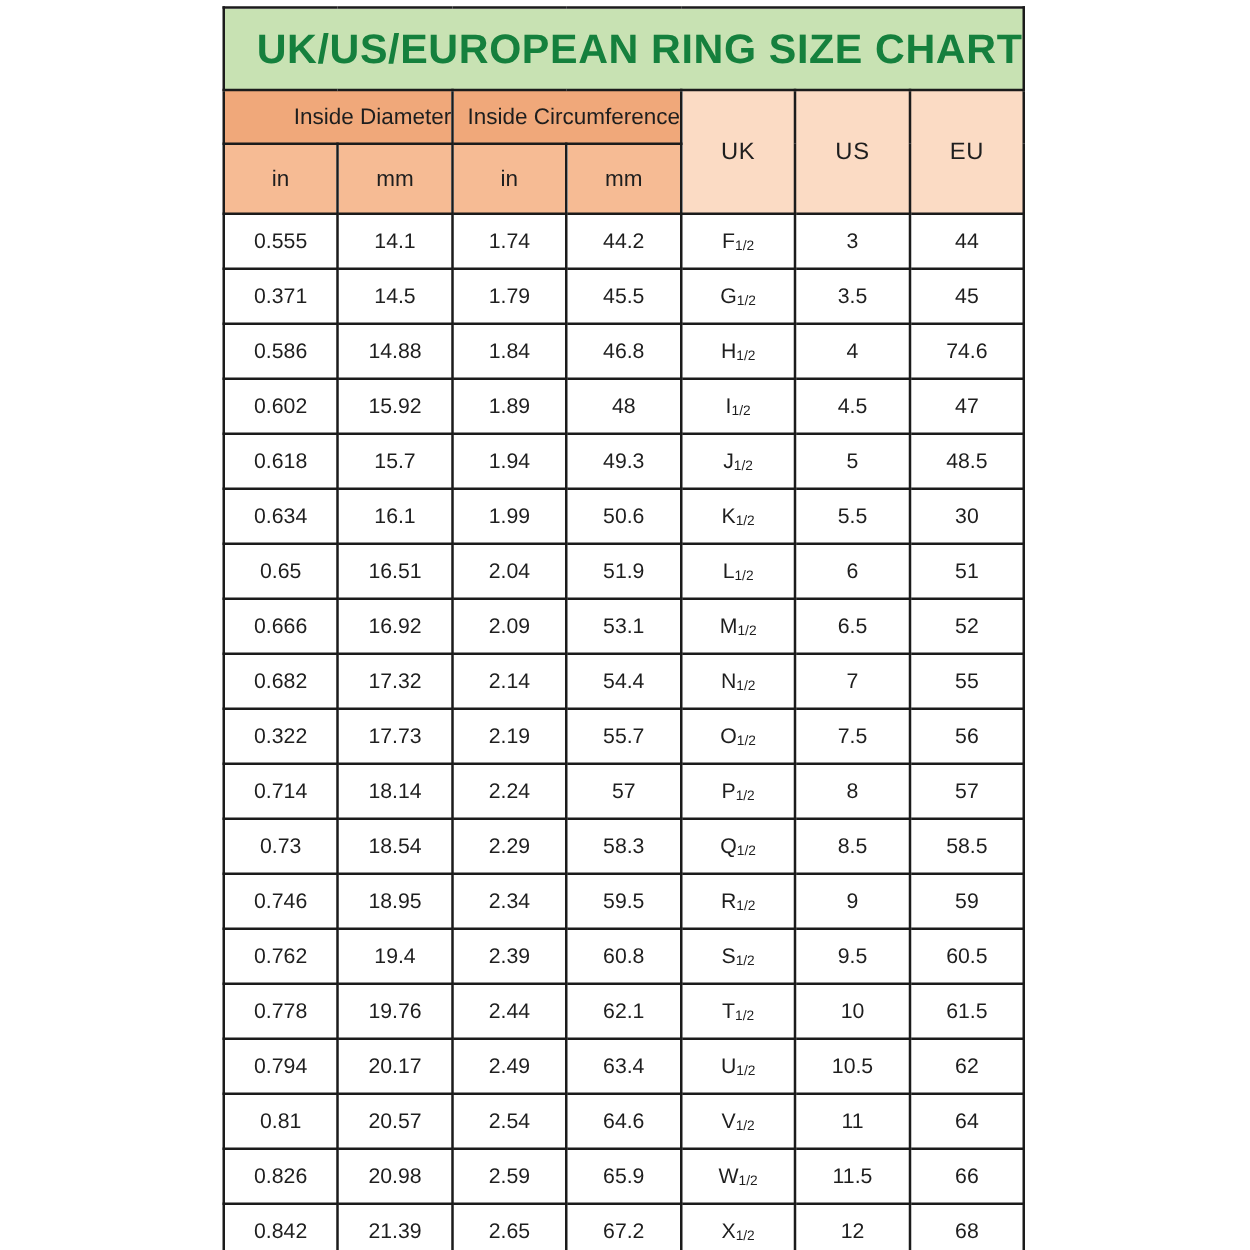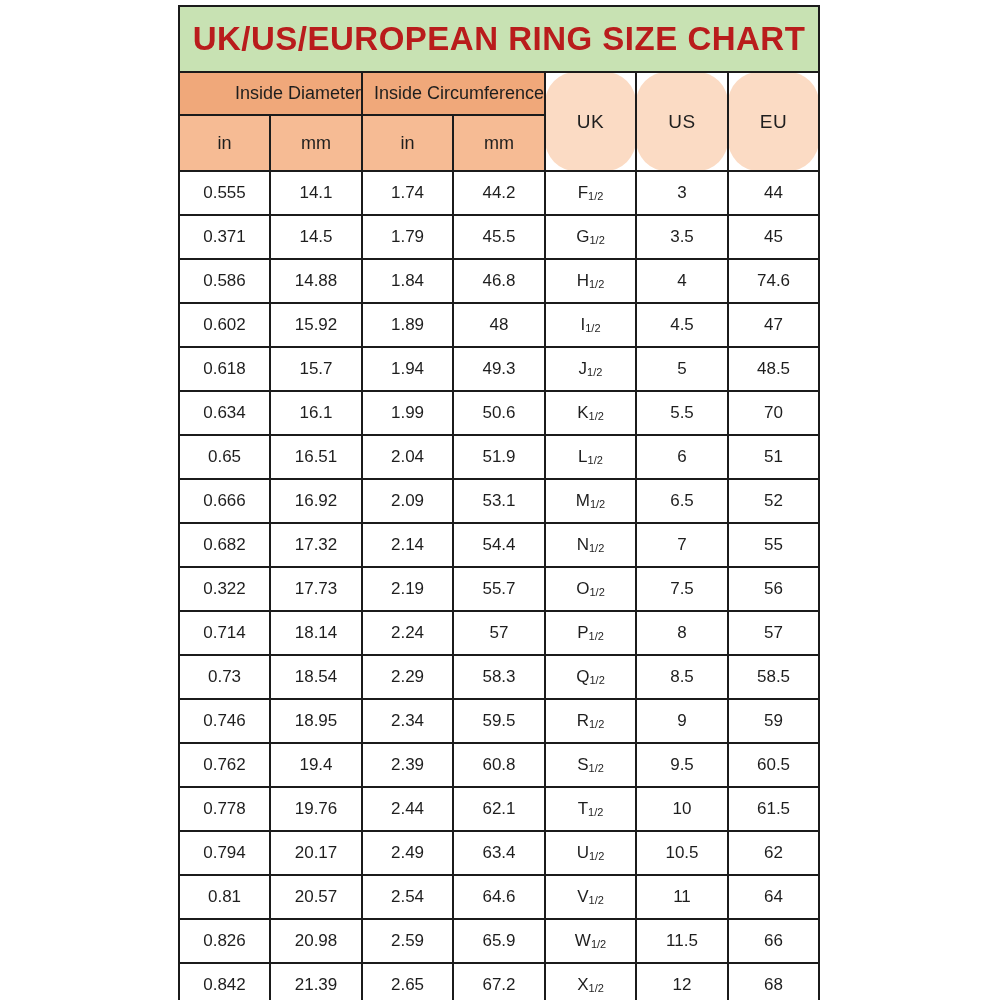--- a/index.html
+++ b/index.html
@@ -38,33 +38,33 @@
     font-weight: normal;
     overflow: hidden;
     white-space: nowrap;
   }
   tr.title-row th {
     height: 66px;
     background: var(--title-bg);
     font-size: 33px;
     font-weight: bold;
     letter-spacing: 0.5px;
-    color: #b91c1c;
+    color: #15803d;
+    text-align: right;
   }
   tr.group-row th.group-cell {
     height: 43px;
     background: var(--group-bg);
     font-size: 18px;
     text-align: right;
   }
   tr.group-row th.region-cell {
     background: var(--region-bg);
     font-size: 19px;
     letter-spacing: 0.5px;
-    border-radius: 31px;
   }
   tr.unit-row th {
     height: 56px;
     background: var(--unit-bg);
     font-size: 18px;
   }
   tbody tr { height: 44px; background: var(--row-bg); margin-top: 20px; }
   tbody td { font-size: 17px; }
   td .frac {
     font-size: 11px;
@@ -151,21 +151,21 @@
           <td>5</td>
           <td>48.5</td>
         </tr>
         <tr>
           <td>0.634</td>
           <td>16.1</td>
           <td>1.99</td>
           <td>50.6</td>
           <td><span>K</span><span class="frac">1/2</span></td>
           <td>5.5</td>
-          <td>70</td>
+          <td>30</td>
         </tr>
         <tr>
           <td>0.65</td>
           <td>16.51</td>
           <td>2.04</td>
           <td>51.9</td>
           <td><span>L</span><span class="frac">1/2</span></td>
           <td>6</td>
           <td>51</td>
         </tr>

